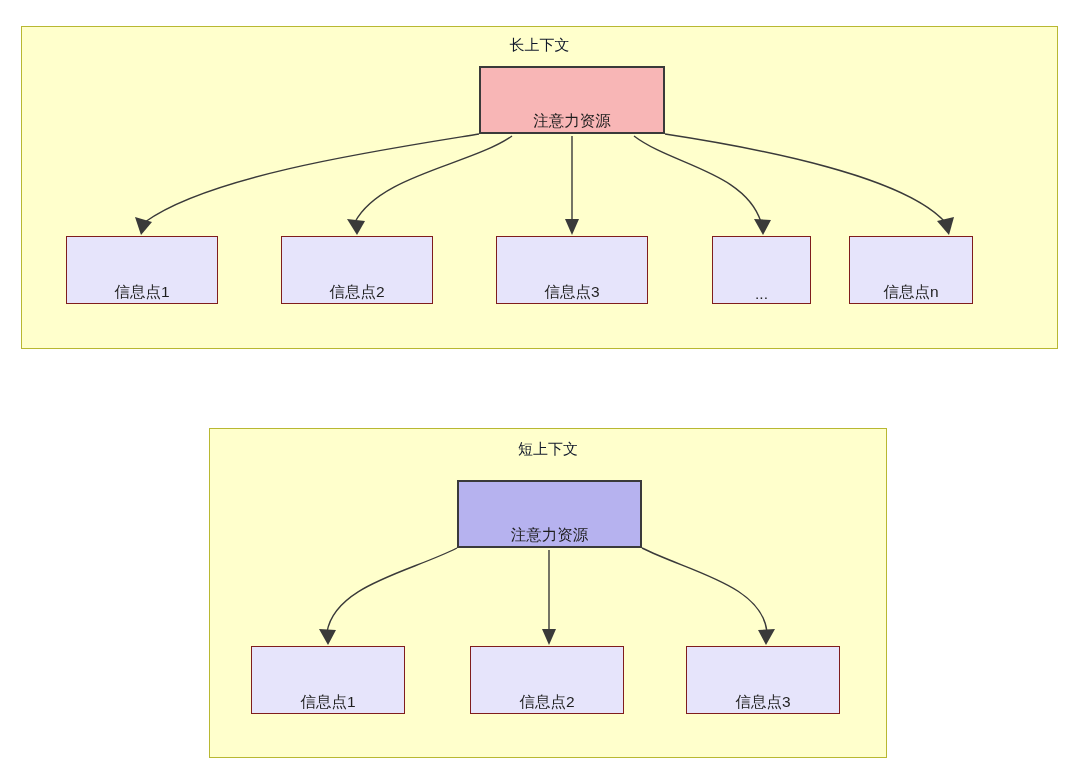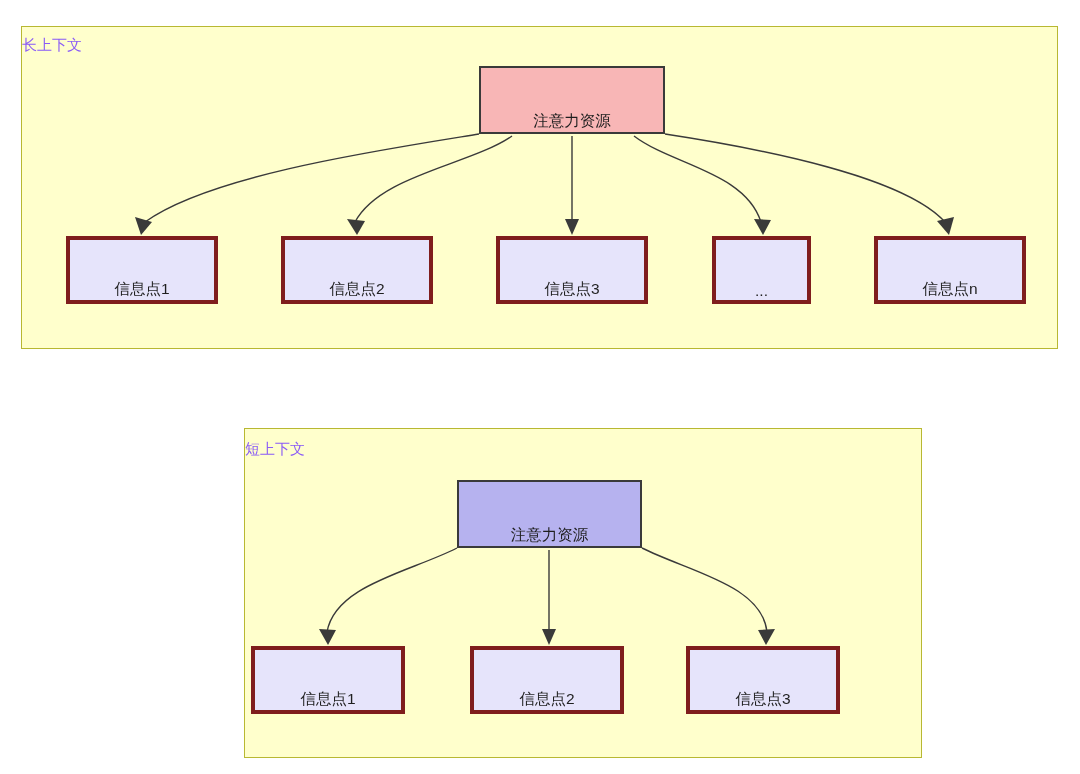--- a/index.html
+++ b/index.html
@@ -23,23 +23,23 @@
   .container-box {
     position: absolute;
     box-sizing: border-box;
     background: #ffffcc;
     border: 1px solid #b8b832;
   }
   .container-title {
     position: absolute;
     left: 0;
     width: 100%;
-    text-align: left;
+    text-align: center;
     font-size: 15px;
-    color: #8b5cf6;
+    color: #0f172a;
     line-height: 1;
     white-space: nowrap;
   }
   .node {
     position: absolute;
     box-sizing: border-box;
     display: flex;
     align-items: flex-end;
     justify-content: center;
     font-size: 15.5px;
@@ -49,21 +49,21 @@
   .node-attention-red {
     background: #f8b6b6;
     border: 2px solid #3a3a3a;
   }
   .node-attention-purple {
     background: #b6b2ef;
     border: 2px solid #3a3a3a;
   }
   .node-info {
     background: #e6e4fb;
-    border: 4px solid #7f1d1d;
+    border: 1px solid #7f1d1d;
   }
   .edges {
     position: absolute;
     left: 0; top: 0;
     width: 1080px;
     height: 774px;
     overflow: visible;
     pointer-events: none;
   }
   .edge-path {
@@ -126,25 +126,25 @@
   </div>
 
   <div class="node node-info" style="left:496px; top:236px; width:152px; height:68px;">
     <span>信息点3</span>
   </div>
 
   <div class="node node-info" style="left:712px; top:236px; width:99px; height:68px;">
     <span>...</span>
   </div>
 
-  <div class="node node-info" style="left:874px; top:236px; width:152px; height:68px;">
+  <div class="node node-info" style="left:849px; top:236px; width:124px; height:68px;">
     <span>信息点n</span>
   </div>
 
-  <div class="container-box" style="left:209px; top:428px; width:678px; height:330px;margin-left:35px;">
+  <div class="container-box" style="left:209px; top:428px; width:678px; height:330px;">
     <div class="container-title" style="top:12px;">短上下文</div>
   </div>
 
   <svg class="edges" viewBox="0 0 1080 774" width="1080" height="774">
 
     <g>
       <path class="edge-path" d="M 457,548 C 410,572 335,585 327,632"></path>
       <polygon class="edge-head" points="328,645 319,629 336,630"></polygon>
     </g>
 

